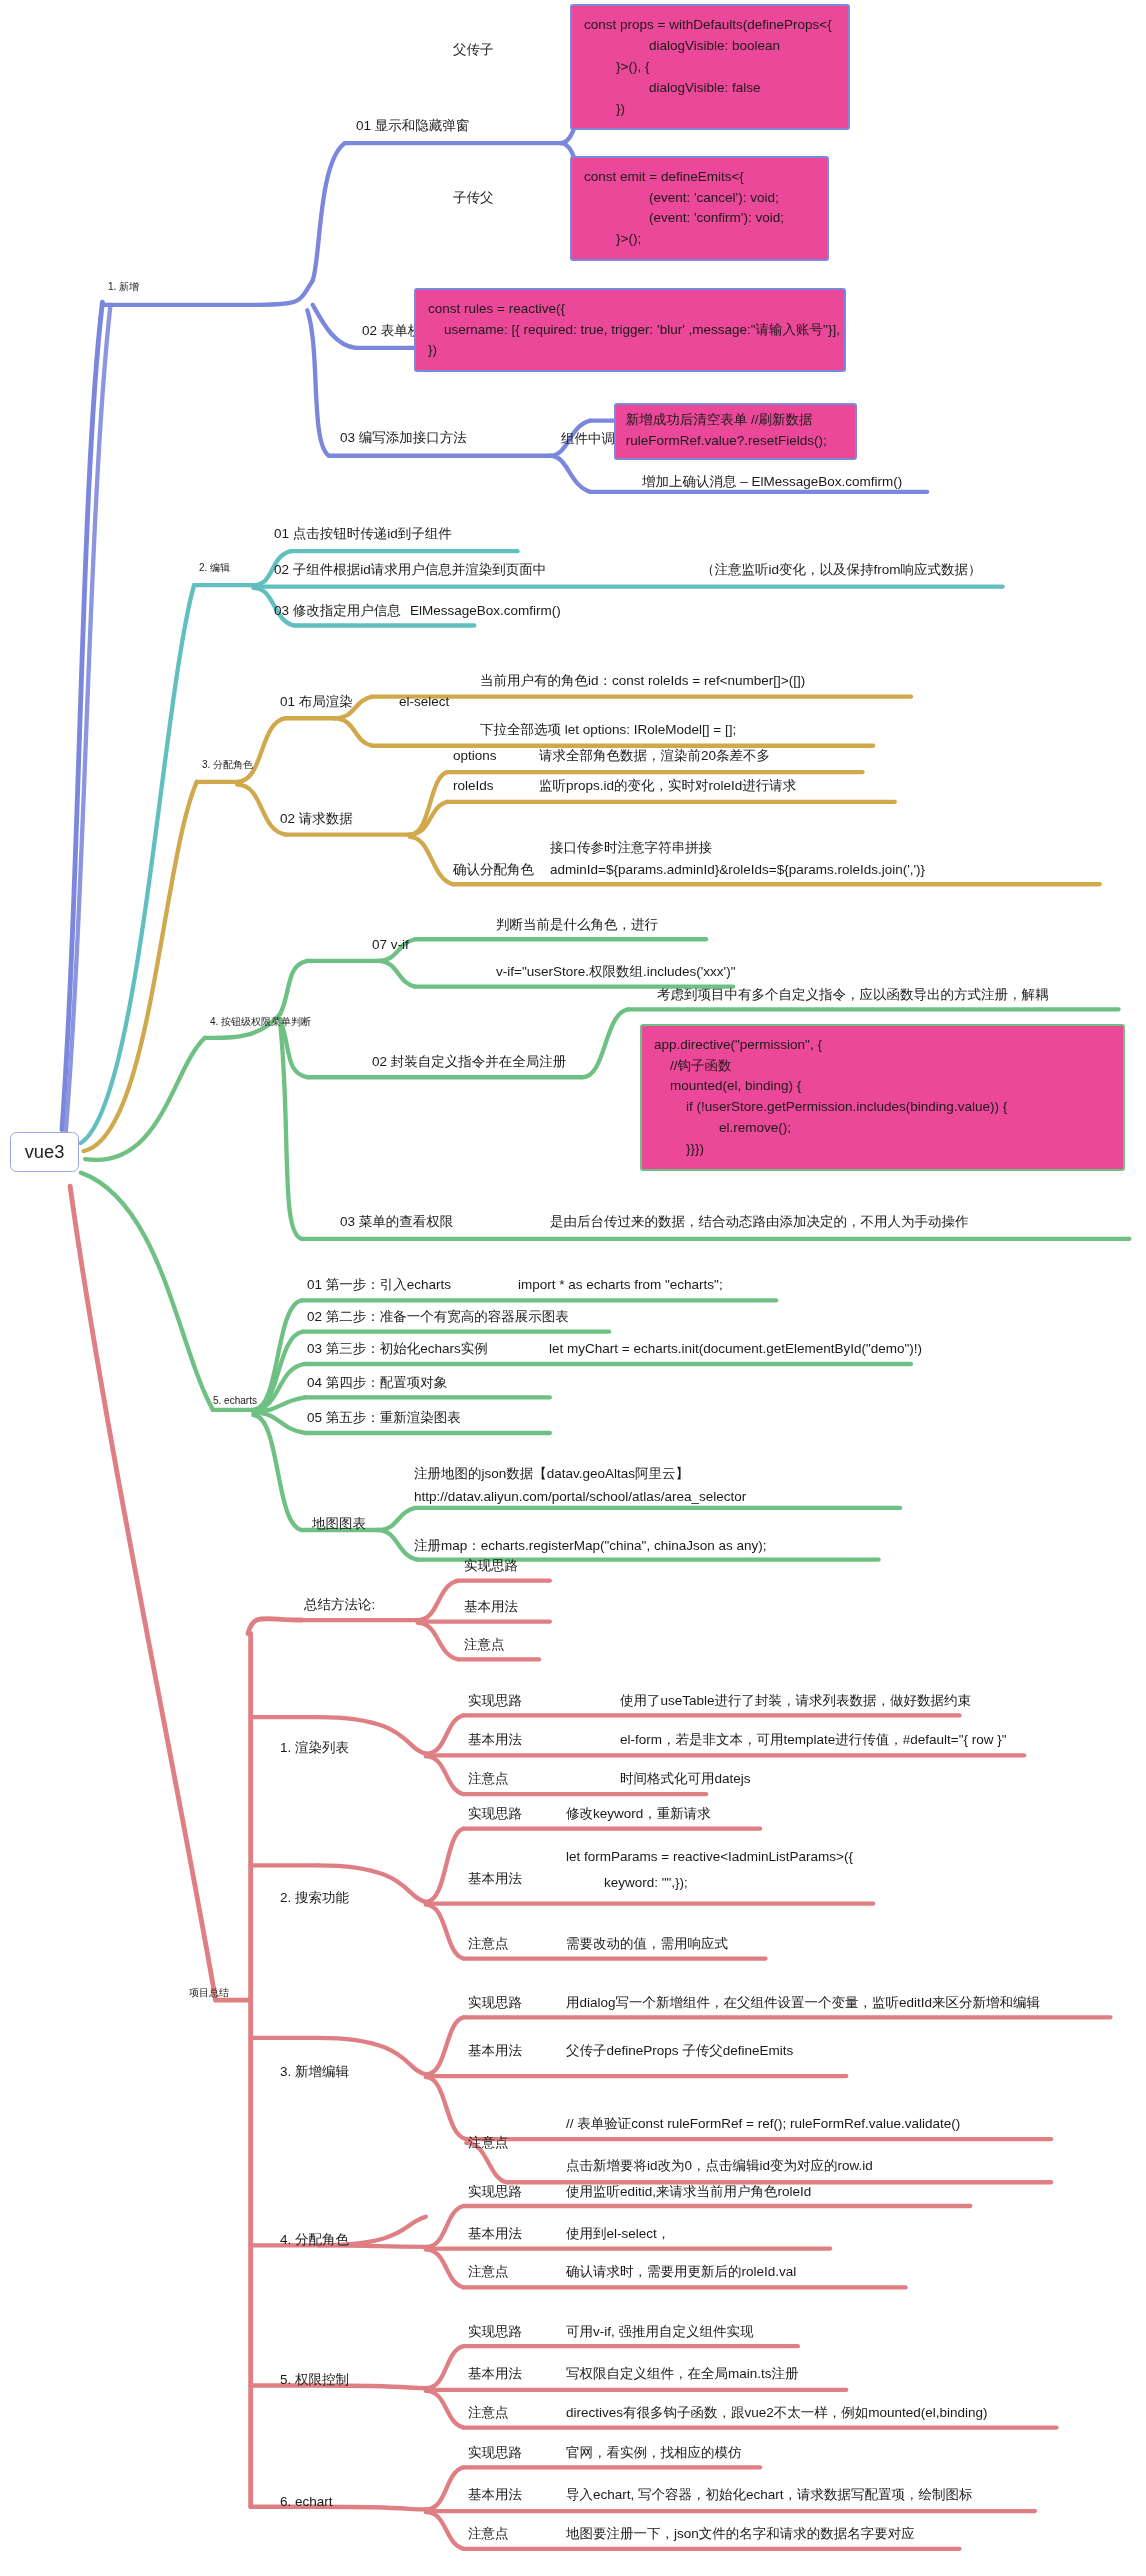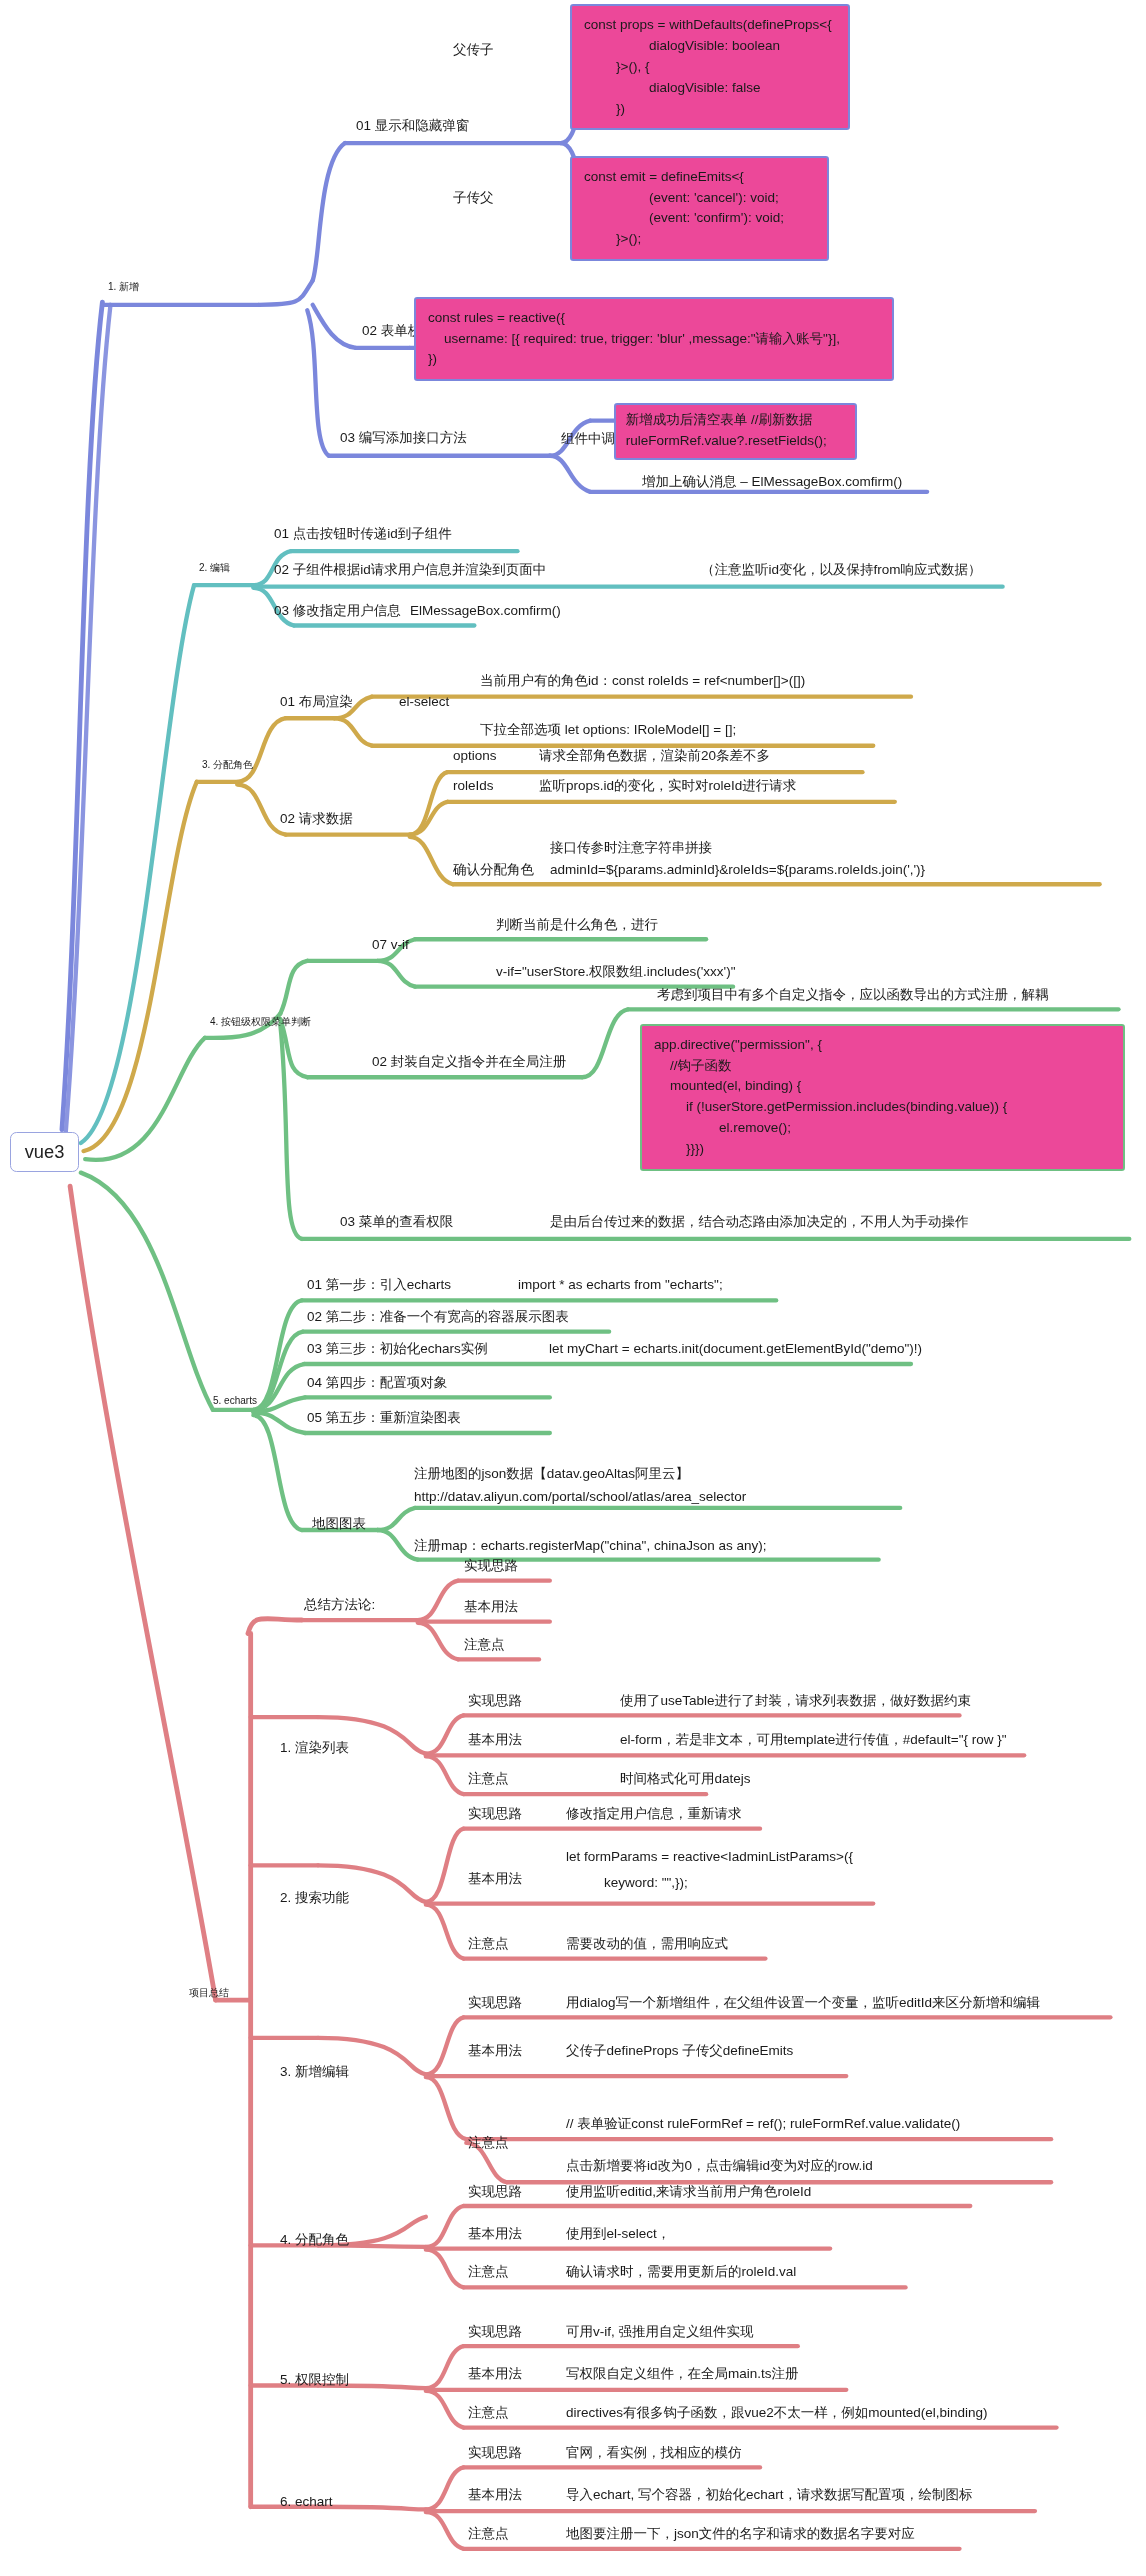--- a/index.html
+++ b/index.html
@@ -241,21 +241,21 @@
     <span class="mono-ind i1">})</span>
   </div>
 
   <div class="node box" style="left:570px; top:156px; width:259px;">
     <span class="mono-ind">const emit = defineEmits&lt;{</span>
     <span class="mono-ind i2">(event: 'cancel'): void;</span>
     <span class="mono-ind i2">(event: 'confirm'): void;</span>
     <span class="mono-ind i1">}&gt;();</span>
   </div>
 
-  <div class="node box" style="left:414px; top:297px; width:480px;">
+  <div class="node box" style="left:414px; top:288px; width:432px;">
     <span class="mono-ind">const rules = reactive({</span>
     <span class="mono-ind i3">username: [{ required: true, trigger: 'blur' ,message:"请输入账号"}],</span>
     <span class="mono-ind">})</span>
   </div>
 
   <div class="node box small" style="left:614px; top:403px; width:243px;">
     <span class="mono-ind">新增成功后清空表单 //刷新数据</span>
     <span class="mono-ind">ruleFormRef.value?.resetFields();</span>
   </div>
 
@@ -431,21 +431,21 @@
     <span>时间格式化可用datejs</span>
   </div>
 
   <div class="node" style="left:280px; top:1890px;">
     <span>2. 搜索功能</span>
   </div>
   <div class="node" style="left:468px; top:1806px;">
     <span>实现思路</span>
   </div>
   <div class="node" style="left:566px; top:1806px;">
-    <span>修改指定用户信息，重新请求</span>
+    <span>修改keyword，重新请求</span>
   </div>
   <div class="node" style="left:468px; top:1871px;">
     <span>基本用法</span>
   </div>
   <div class="node" style="left:566px; top:1849px;">
     <span>let formParams = reactive&lt;IadminListParams&gt;({</span>
   </div>
   <div class="node" style="left:604px; top:1875px;">
     <span>keyword: "",});</span>
   </div>

